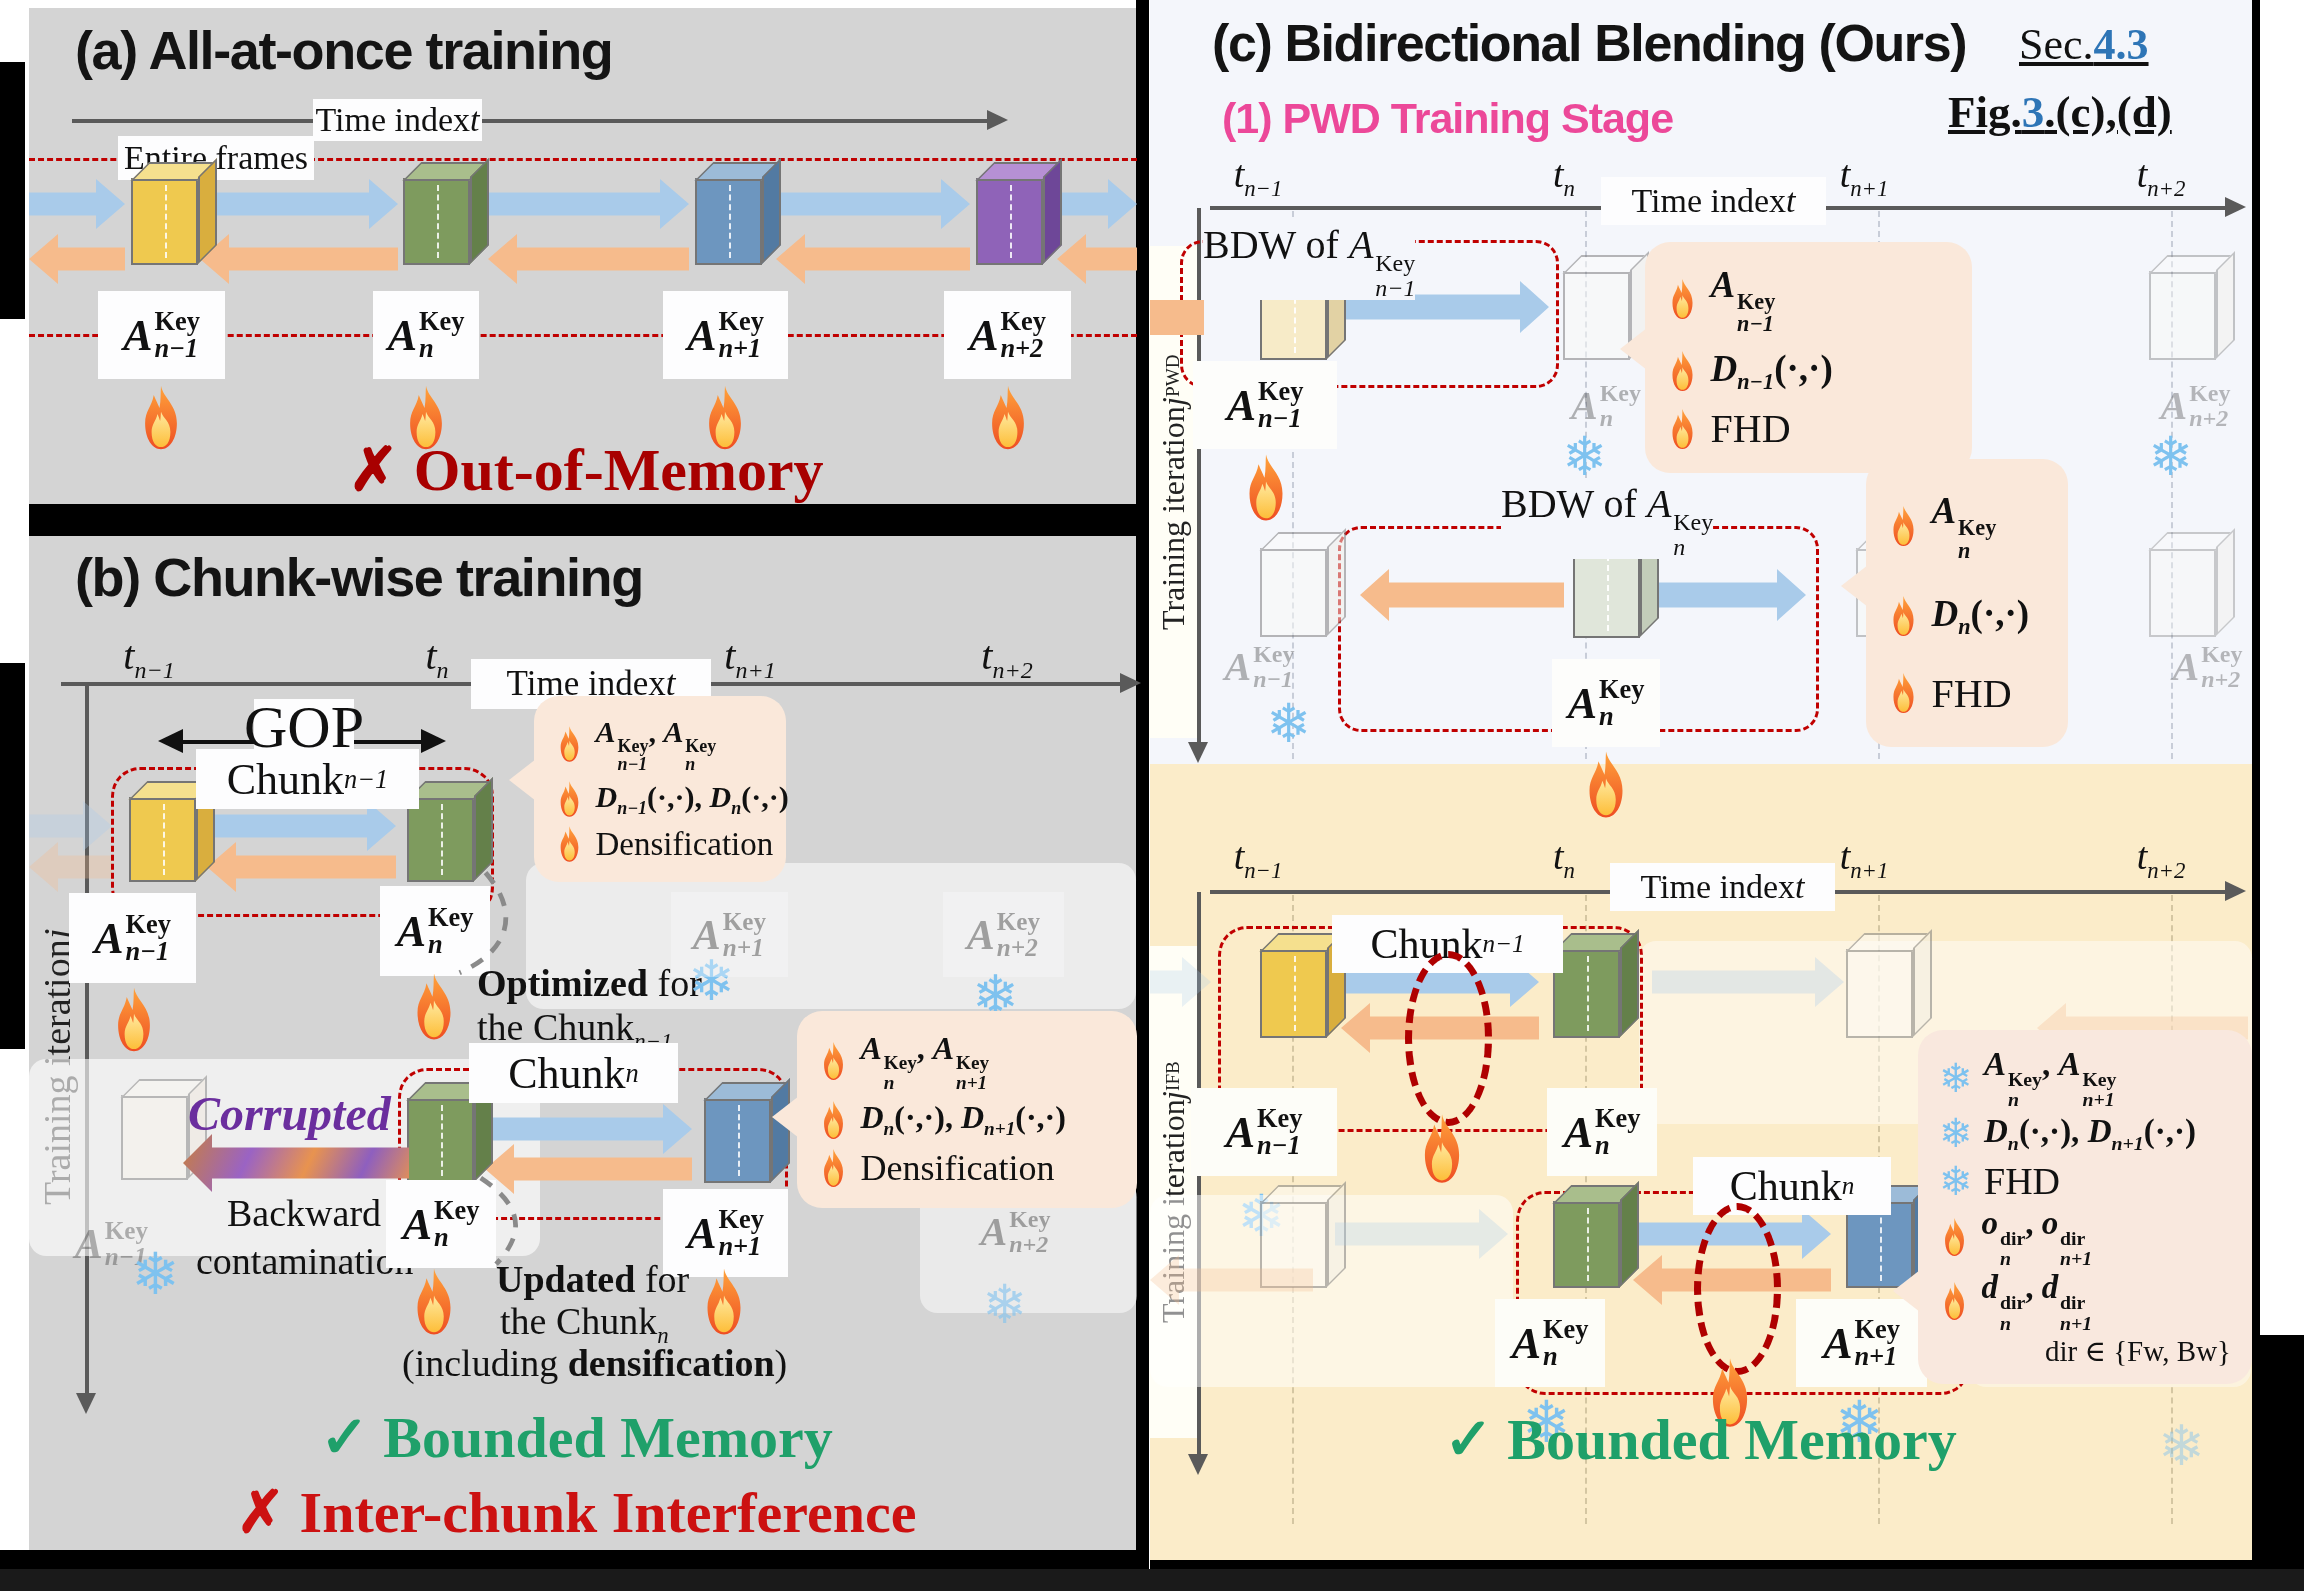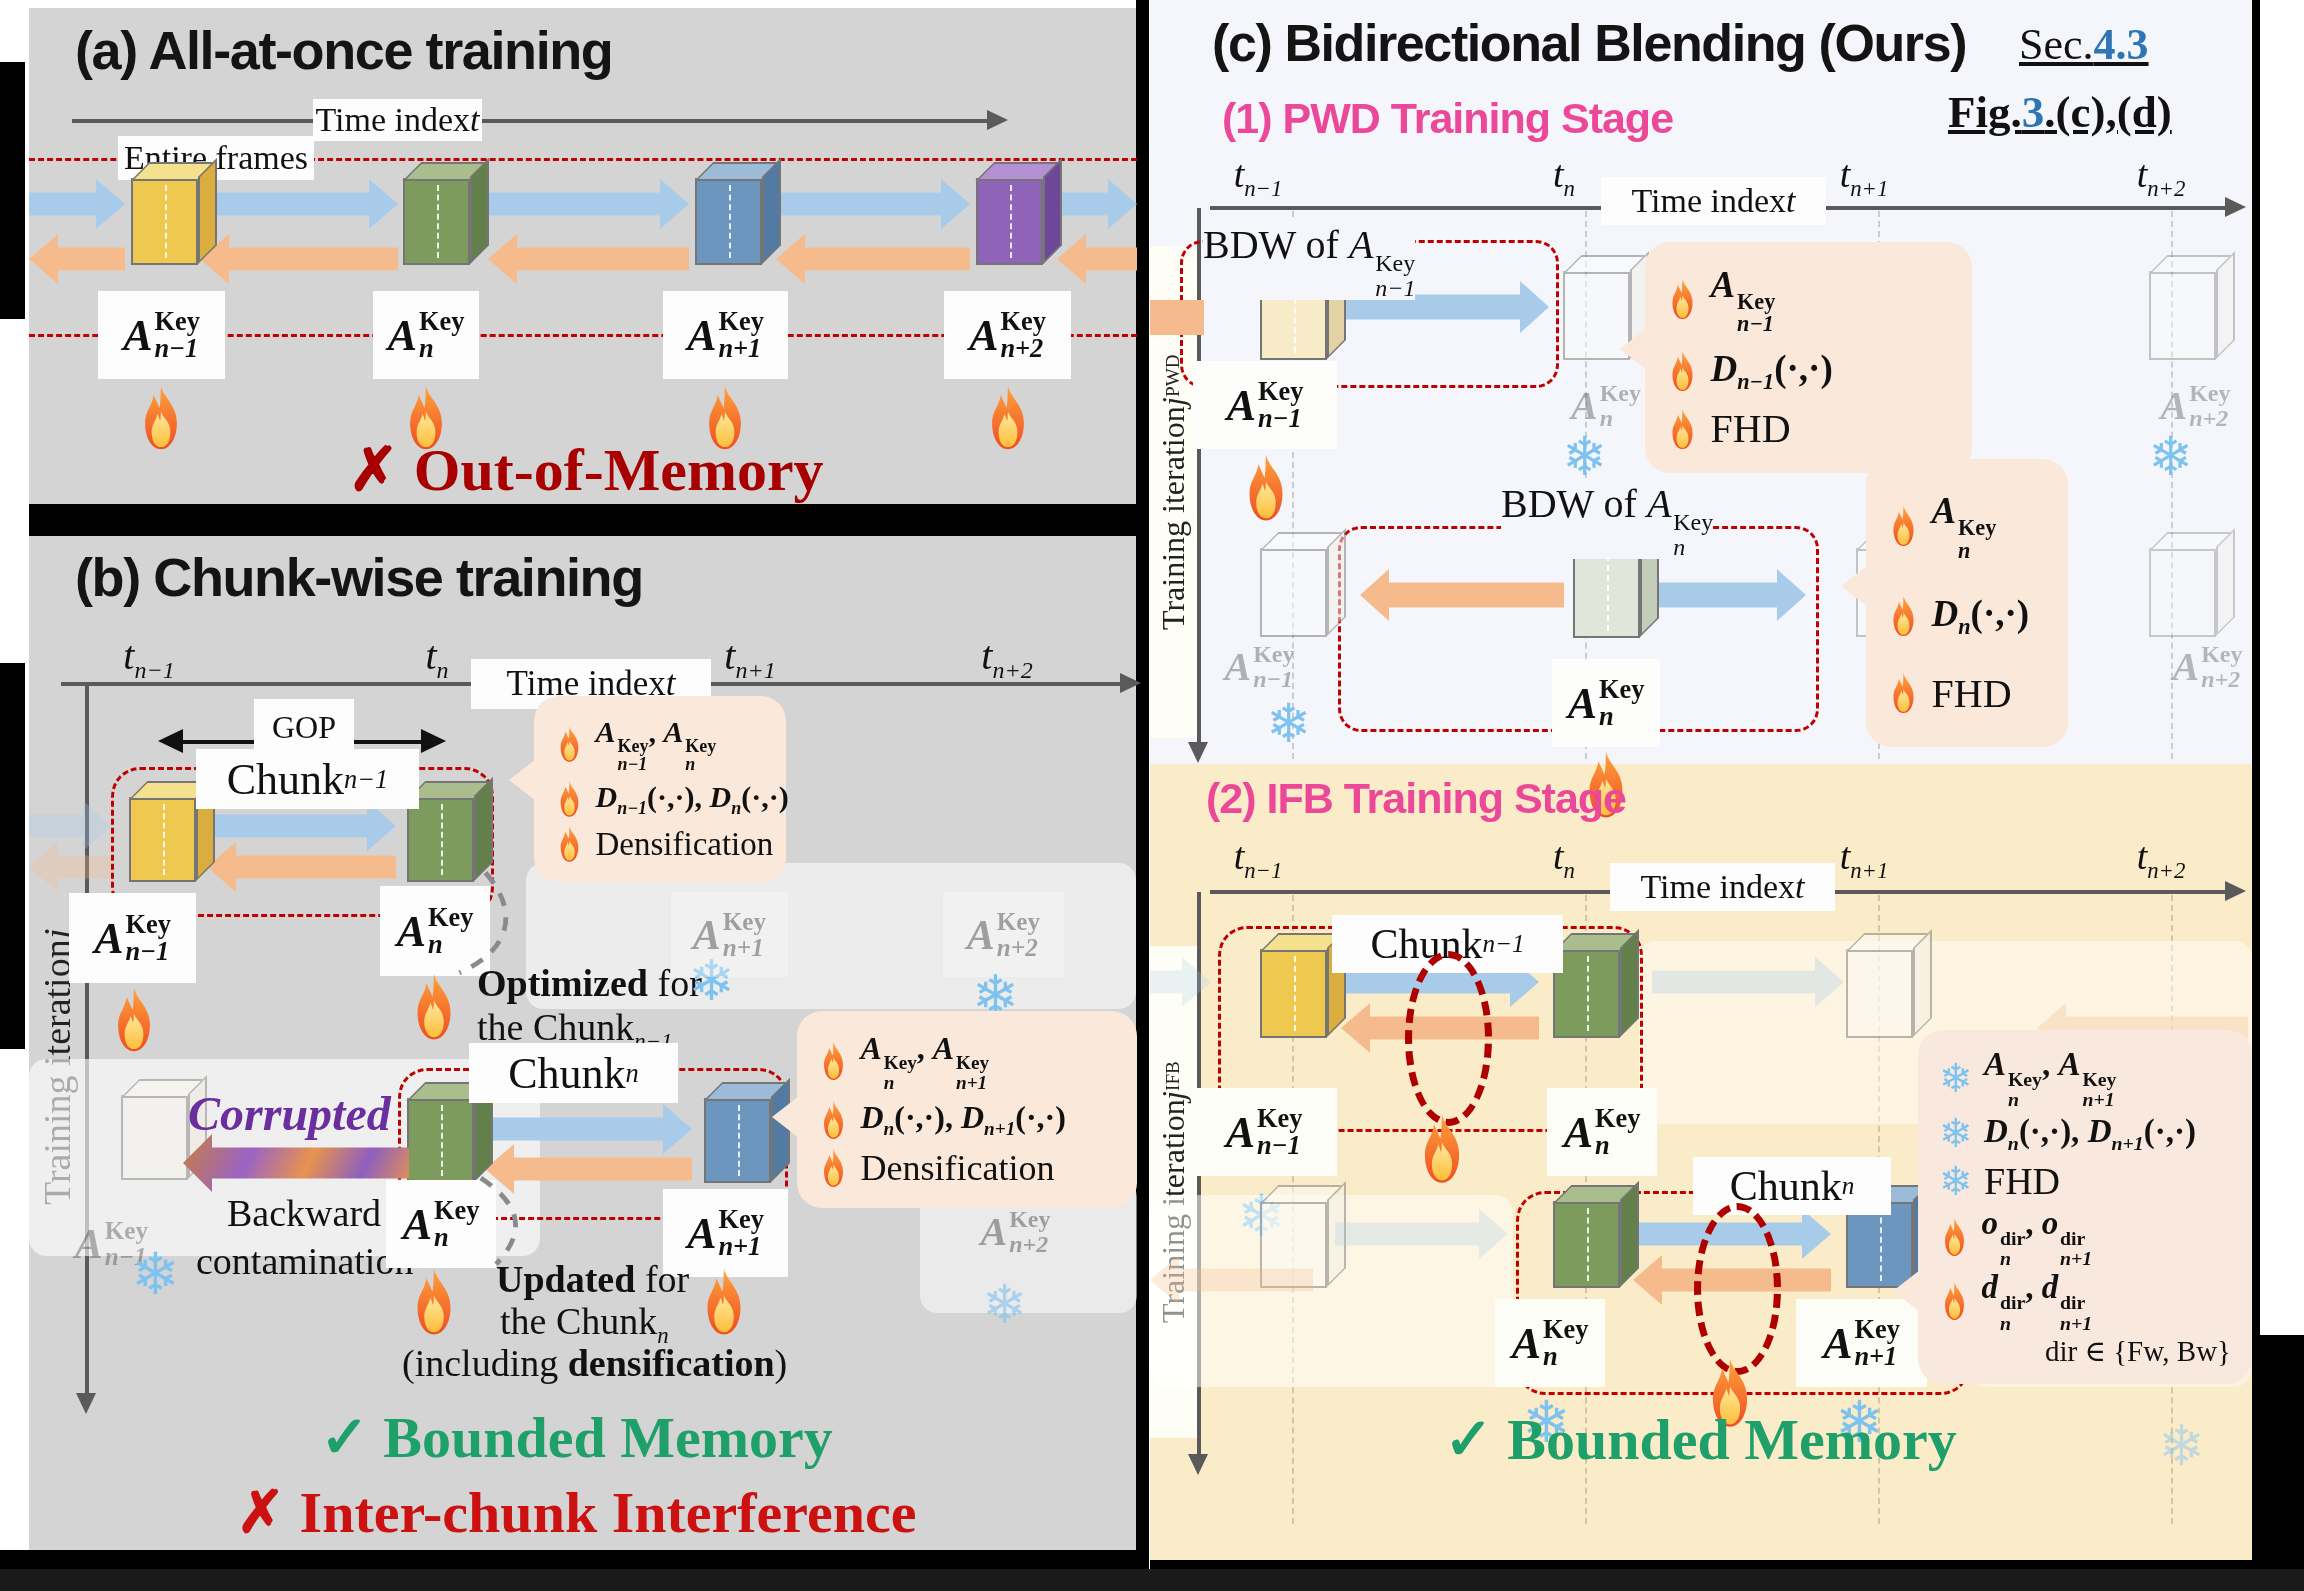--- a/index.html
+++ b/index.html
@@ -165,21 +165,21 @@
   <div class="t math" style="left:961px;top:632px;width:92px;font-size:40px"><i>t</i><sub>n+2</sub></div>
   <div class="wbox math" style="left:471px;top:659px;width:240px;height:50px;font-size:35px">Time index <i>t</i></div>
 
   <div class="axis" style="left:85px;top:684px;width:3.8px;height:711px"></div>
   <div class="hD" style="left:76px;top:1393px"></div>
   <div class="vlab math" style="left:31px;top:865px;width:52px;height:403px;font-size:38px">Training iteration <i>j</i></div>
 
   <div class="abs" style="left:179px;top:740px;width:246px;height:3.8px;background:#111"></div>
   <div class="abs" style="left:158px;top:729px;width:0;height:0;border-top:12.5px solid transparent;border-bottom:12.5px solid transparent;border-right:25px solid #111"></div>
   <div class="abs" style="left:421px;top:729px;width:0;height:0;border-top:12.5px solid transparent;border-bottom:12.5px solid transparent;border-left:25px solid #111"></div>
-  <div class="wbox math" style="left:254px;top:699px;width:100px;height:56px;font-size:32px">GOP</div>
+  <div class="wbox math" style="left:254px;top:699px;width:100px;height:56px;font-size:60px">GOP</div>
 
   <div class="band" style="left:526px;top:863px;width:610px;height:146px"></div>
 
   <div class="aR" style="--c:#A9CBEA;opacity:.3;left:29px;top:801px;width:83px;height:50px"></div>
   <div class="aL" style="--c:#F6BB8C;opacity:.3;left:29px;top:842px;width:83px;height:50px"></div>
 
   <div class="rbox" style="left:111px;top:767px;width:377px;height:144px"></div>
   <div class="aR" style="--c:#A9CBEA;left:207px;top:801px;width:189px;height:50px"></div>
   <div class="aL" style="--c:#F6BB8C;left:207px;top:842px;width:189px;height:50px"></div>
   <div class="cube" style="--f:#EFC94F;--t:#F5E08E;--s:#D9AE3E;left:129px;top:797px;width:63px;height:81px">
@@ -526,21 +526,20 @@
         <span class="math mb" style="font-size:37px"><i>D</i><sub>n</sub>(·,·)</span>
       </div>
     <div class="brow">
         <svg class="fl-b" width="33" height="42" viewBox="0 0 36 46">
           <use href="#flame-shape"></use>
         </svg>
         <span class="math" style="font-size:40px">FHD</span>
       </div>
   </div>
 
-  <div class="sub" style="left:1206px;top:774px">(2) IFB Training Stage</div>
 
   <div class="gline" style="left:1292px;top:895px;height:629px;border-color:rgba(140,130,90,.35)"></div>
   <div class="gline" style="left:1585px;top:895px;height:629px;border-color:rgba(140,130,90,.35)"></div>
   <div class="gline" style="left:1878px;top:895px;height:629px;border-color:rgba(140,130,90,.35)"></div>
   <div class="gline" style="left:2171px;top:895px;height:629px;border-color:rgba(140,130,90,.35)"></div>
 
   <div class="axis" style="left:1210px;top:890px;width:1016px;height:3.8px"></div>
   <div class="hR" style="left:2225px;top:881px"></div>
   <div class="t math" style="left:1214px;top:834px;width:88px;font-size:38px"><i>t</i><sub>n−1</sub></div>
   <div class="t math" style="left:1535px;top:834px;width:58px;font-size:38px"><i>t</i><sub>n</sub></div>

